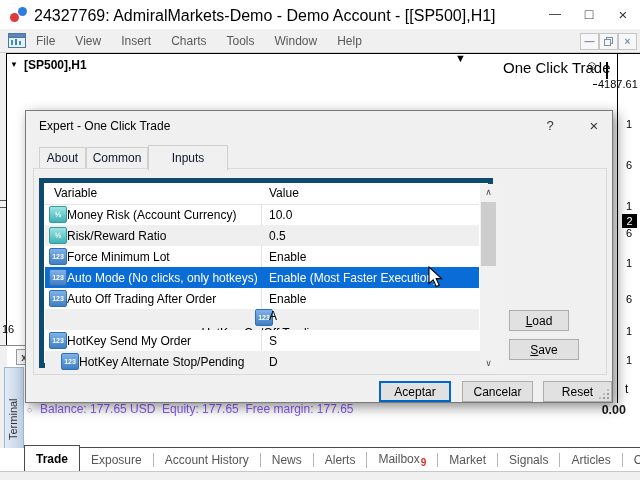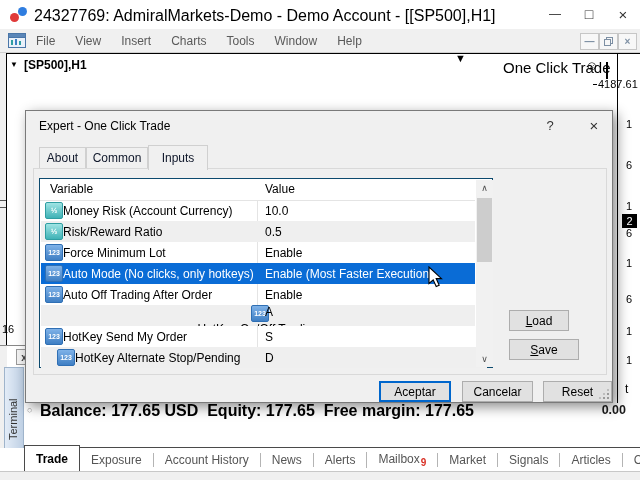--- a/index.html
+++ b/index.html
@@ -41,42 +41,42 @@
   .left-scale-label{left:2px;top:323px;font-size:11px;color:#000;}
   .partial-glyph{left:625px;top:382px;font-size:12px;color:#000;}
   .h-sep{left:0;top:345px;width:25px;height:1px;background:#888;}
   
   .term-close{left:16px;top:349px;width:14px;height:14px;background:#f2f2f2;border:1px solid #9a9a9a;font-size:10px;font-weight:bold;color:#444;display:flex;align-items:center;justify-content:center;}
   .term-strip{left:4px;top:367px;width:18px;height:106px;background:linear-gradient(90deg,#e3ecf7,#bfd0e4);border:1px solid #9fb4cb;}
   .term-strip-label{left:4px;top:367px;width:18px;height:104px;display:flex;align-items:center;justify-content:center;
     writing-mode:vertical-rl;transform:rotate(180deg);font-size:11px;color:#333;}
   .term-content{left:23px;top:404px;width:617px;height:43px;background:#ffffff;}
   .balance-bullet{left:27px;top:405px;font-size:9px;color:#9a9a9a;}
-  .balance-line{left:40px;top:402px;font-size:16px;font-weight:bold;color:#000000;white-space:nowrap;}
+  .balance-line{left:40px;top:402px;font-size:12px;font-weight:normal;color:#8b5cf6;white-space:nowrap;}
   .right-value{left:0;top:403px;width:626px;text-align:right;font-size:12.5px;font-weight:bold;color:#1a1a1a;}
   .tabline{left:24px;top:447px;width:616px;height:1px;background:#4a4a4a;}
   .tabstrip{left:0;top:448px;width:640px;height:23px;background:#ffffff;}
   .btab-active{left:24px;top:445px;width:54px;height:25px;background:#ffffff;border:1px solid #4a4a4a;border-bottom:none;
     display:flex;align-items:center;justify-content:center;font-size:12px;font-weight:bold;color:#000;}
   .btabs{left:80px;top:449px;height:21px;display:flex;align-items:center;font-size:12px;color:#555;white-space:nowrap;}
   .bt{padding:0 11px;position:relative;}
   .bt + .bt{border-left:1px solid #b4b4b4;}
   .bt .badge{color:#d93025;font-size:10px;font-weight:bold;vertical-align:-3px;margin-left:1px;}
   .statusbar{left:0;top:471px;width:640px;height:9px;background:#f0f0f0;border-top:1px solid #c8c8c8;}
   
   .dialog{left:25px;top:110px;width:588px;height:293px;background:#f0f0f0;border:1px solid #7a7a7a;
     box-shadow:4px 4px 12px rgba(0,0,0,.45);box-sizing:border-box;}
   .dlg-title{position:absolute;left:13px;top:8px;font-size:12px;color:#000;}
   .dlg-btn{position:absolute;top:0;width:32px;height:28px;display:flex;align-items:center;justify-content:center;font-size:13px;color:#333;}
   .dlg-tab{position:absolute;top:36px;height:22px;background:#f0f0f0;border:1px solid #d0d0d0;box-sizing:border-box;
     display:flex;align-items:center;justify-content:center;font-size:12px;color:#0f172a;}
   .dlg-tab.active{top:34px;height:25px;border-bottom:none;z-index:3;}
   .dlg-page{position:absolute;left:7px;top:57px;width:574px;height:207px;border:1px solid #d9d9d9;background:#f0f0f0;box-sizing:border-box;}
   
-  .tbl{position:absolute;left:13px;top:67px;width:454px;height:190px;background:#fff;border:1px solid #0c4a6e;box-sizing:border-box;}
+  .tbl{position:absolute;left:13px;top:67px;width:454px;height:190px;background:#fff;border:5px solid #0c4a6e;box-sizing:border-box;}
   .tbl-col-div{position:absolute;left:217px;top:1px;width:1px;height:187px;background:#e4e4e4;}
   .tbl-head{position:absolute;left:0;top:0;width:435px;height:21px;border-bottom:1px solid #e4e4e4;background:#fff;}
   .th-var{position:absolute;left:10px;top:3px;font-size:12px;color:#000;}
   .th-val{position:absolute;left:225px;top:3px;font-size:12px;color:#000;}
   .trow{position:absolute;left:1px;width:434px;height:21px;display:flex;align-items:center;font-size:12px;color:#000;}
   .trow.alt{background:#efefef;}
   .trow.sel{background:#0a6cd6;color:#fff;}
   .trow .ric{flex:0 0 auto;margin-left:4px;width:16px;height:15px;border-radius:2px;color:#fff;font-weight:bold;
     display:flex;align-items:center;justify-content:center;}
   .ric.double{background:linear-gradient(180deg,#9fe4e4,#3fb2b6);border:1px solid #2f9ea2;font-size:8px;}
@@ -209,21 +209,21 @@
     <div class="dlg-btn" style="left:552px;font-size:15px;">
         <span>×</span>
       </div>
 
     <div class="dlg-tab" style="left:13px;width:47px;">
         <span>About</span>
       </div>
     <div class="dlg-tab" style="left:60px;width:62px;">
         <span>Common</span>
       </div>
-    <div class="dlg-tab active" style="left:122px;width:60px;">
+    <div class="dlg-tab active" style="left:122px;width:80px;">
         <span>Inputs</span>
       </div>
     <div class="dlg-page"></div>
 
     <div class="tbl">
       <div class="tbl-col-div"></div>
       <div class="tbl-head">
         <span class="th-var">Variable</span>
         <span class="th-val">Value</span>
       </div>

